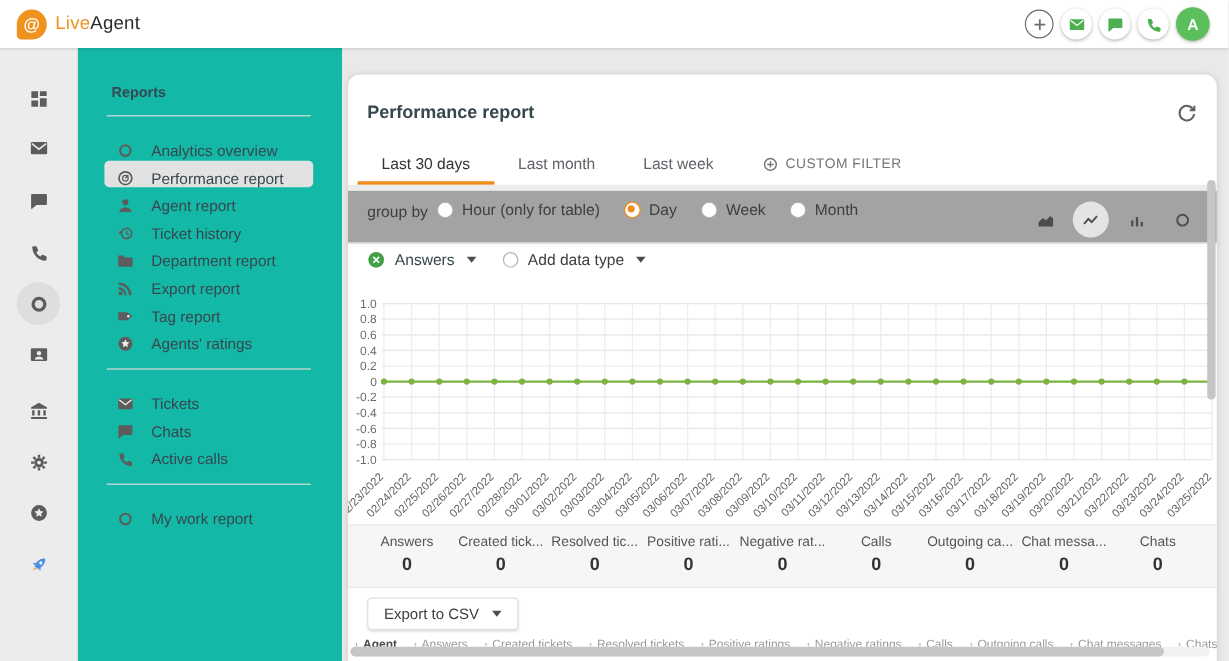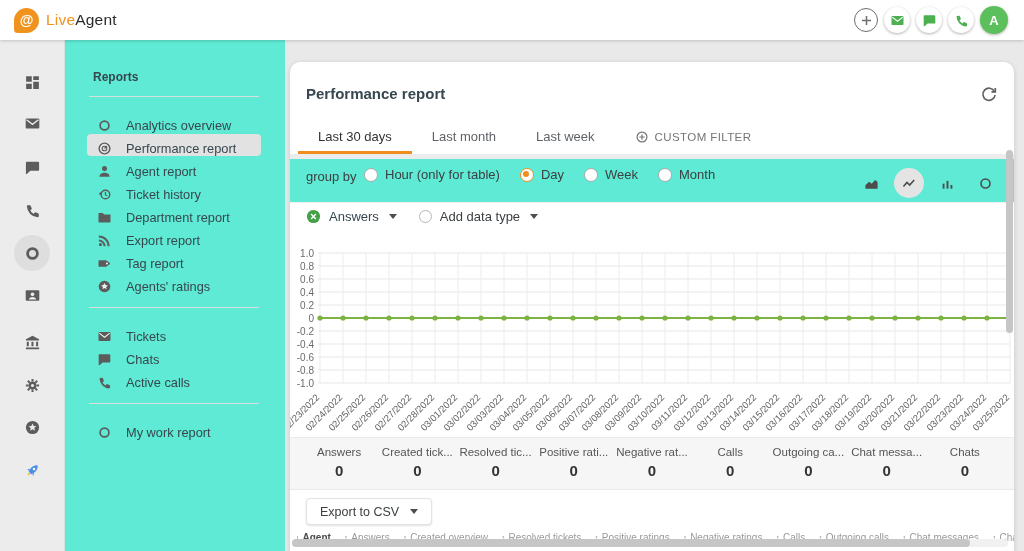--- a/index.html
+++ b/index.html
@@ -22,21 +22,21 @@
   .tb-btn.avatar{background:#5bbf5b;color:#fff;font-weight:700;font-size:13px;width:28px;height:28px}
 
   
   .rail{position:absolute;top:40px;left:0;width:64px;height:511px;background:#ececec;
         border-right:1px solid #dedede;z-index:20}
   .rail-item{position:absolute;left:16px;width:32px;height:32px;display:flex;align-items:center;
              justify-content:center;color:#5c5c5c;cursor:pointer;--ibg:#ececec}
   .rail-item.active{background:#dedede;border-radius:50%;width:36px;height:36px;left:14px;--ibg:#dedede}
 
   
-  .sidebar{position:absolute;top:40px;left:65px;width:220px;height:511px;background:#5eead4;z-index:10;--ibg:#f0f0f0}
+  .sidebar{position:absolute;top:40px;left:65px;width:220px;height:511px;background:#14b8a6;z-index:10;--ibg:#f0f0f0}
   .side-title{padding:30px 0 12px 28px;font-size:12px;font-weight:700;color:#37474f}
   .side-divider{height:1px;background:#dcdcdc;margin:0 26px 0 24px}
   .side-list{padding:14px 0 12px}
   .side-item{display:flex;align-items:flex-end;height:22px;margin:0 24px 1px 22px;padding-left:10px;
              border-radius:4px;color:#37474f;cursor:pointer;--ibg:#f0f0f0}
   .side-item.active{background:#e2e2e2;--ibg:#e2e2e2}
   .sic{width:16px;height:16px;margin-right:13px;color:#5c5c5c;display:flex;align-items:center}
   .slabel{font-size:12.8px;color:#37474f;white-space:nowrap}
 
   
@@ -47,21 +47,21 @@
            color:#616161;cursor:pointer;padding:2px}
 
   .tabs{position:absolute;top:60px;left:8px;height:32px;display:flex}
   .tab{display:flex;align-items:center;gap:6px;padding:0 20px;font-size:13px;color:#5f6368;
        border-bottom:3px solid transparent;cursor:pointer;white-space:nowrap}
   .tab.active{color:#333;border-bottom-color:#ef8e1f}
   .tab.filter{font-size:11.5px;color:#757575;letter-spacing:.4px}
   .tic{display:flex;color:#757575}
 
   .band{position:absolute;top:92px;left:0;right:0;height:5px;background:#ececec}
-  .groupby{position:absolute;top:97px;left:0;right:0;height:43px;background:#5eead4;border-bottom:1px solid #f1f1f1}
+  .groupby{position:absolute;top:97px;left:0;right:0;height:43px;background:#a3a3a3;border-bottom:1px solid #f1f1f1}
   .gb-label{position:absolute;left:16px;top:10px;font-size:13px;color:#3c4043}
   #gb-options{position:absolute;left:74px;top:8px;display:flex;align-items:flex-end}
   .gb-opt{display:flex;align-items:center;gap:7px;margin-right:20px;font-size:13px;color:#3c4043;cursor:pointer}
   .radio{width:14px;height:14px;border:1.8px solid #ababab;border-radius:50%;box-sizing:border-box;
          position:relative;background:#fff}
   .radio.sel{border-color:#ef8e1f}
   .radio.sel::after{content:"";position:absolute;left:2.2px;top:2.2px;width:6px;height:6px;
                     background:#ef8e1f;border-radius:50%}
   .chart-tools{position:absolute;right:14px;top:9px;display:flex;align-items:center;gap:8px}
   .ctool{width:30px;height:30px;border-radius:50%;display:flex;align-items:center;justify-content:center;
@@ -620,21 +620,21 @@
       <span class="th first">
         <span class="sort">↓</span>
         <span>Agent</span>
       </span>
       <span class="th">
         <span class="sort">↑</span>
         <span>Answers</span>
       </span>
       <span class="th">
         <span class="sort">↑</span>
-        <span>Created overview</span>
+        <span>Created tickets</span>
       </span>
       <span class="th">
         <span class="sort">↑</span>
         <span>Resolved tickets</span>
       </span>
       <span class="th">
         <span class="sort">↑</span>
         <span>Positive ratings</span>
       </span>
       <span class="th">

